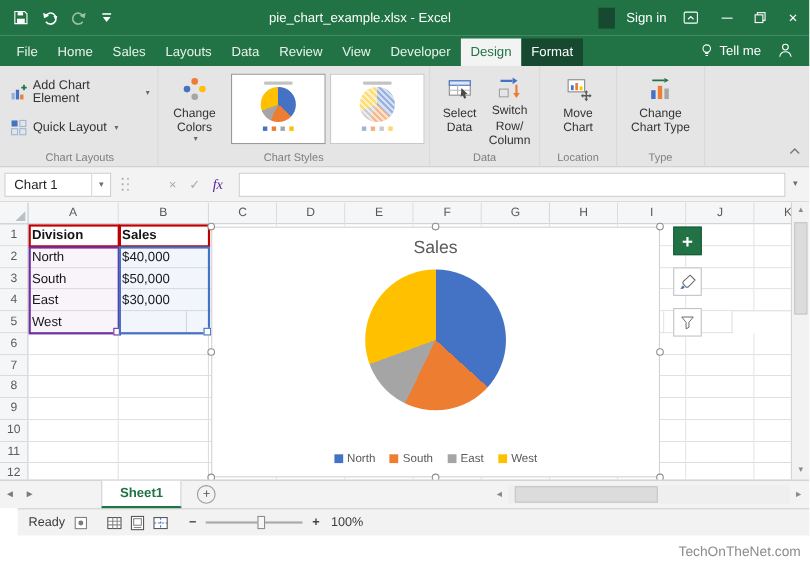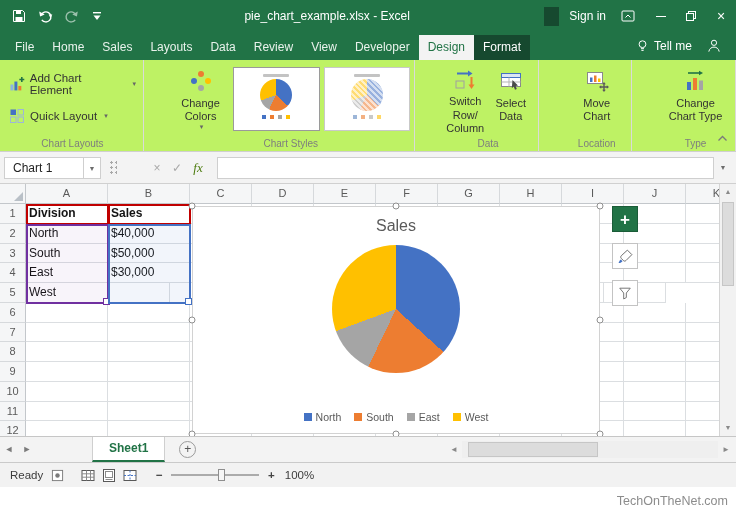--- a/index.html
+++ b/index.html
@@ -21,21 +21,21 @@
 
   
   .tabrow{height:28px;background:#217346;display:flex;align-items:flex-end;color:#e9f2ec;font-size:12px;padding-left:6px;}
   .tab{padding:6px 9px 7px;line-height:1;white-space:nowrap;cursor:default;}
   .tab.active{background:#f3f3f3;color:#217346;}
   .tab.contextual{background:#16492f;color:#fff;}
   .trght{margin-left:auto;display:flex;align-items:center;gap:14px;padding:0 14px 6px 0;}
   .tellme{display:flex;gap:5px;align-items:center;color:#fff;line-height:1;}
 
   
-  .ribbon{height:92px;background:#bef264;border-bottom:1px solid #cfcfcf;display:flex;position:relative;box-sizing:border-box;padding-left:2px;justify-content:space-between;}
+  .ribbon{height:92px;background:#e5e5e5;border-bottom:1px solid #cfcfcf;display:flex;position:relative;box-sizing:border-box;padding-left:2px;}
   .rgroup{position:relative;border-right:1px solid #dadada;box-sizing:border-box;padding:4px 4px 16px;}
   .glabel{position:absolute;left:0;right:0;bottom:2px;text-align:center;font-size:10px;color:#7e7e7e;white-space:nowrap;}
   .g-layouts{width:142px;display:flex;flex-direction:column;gap:8px;padding-top:10px;}
   .sbtn{display:flex;align-items:center;gap:5px;font-size:11.5px;color:#333;padding:2px 3px;}
   .scaret{font-size:7px;color:#666;margin-left:2px;}
   .g-styles{width:247px;display:flex;gap:4px;}
   .bbtn{display:flex;flex-direction:column;align-items:center;font-size:11px;color:#333;padding:4px 2px 0;text-align:center;line-height:1.2;}
   .bicon{height:26px;display:flex;align-items:center;justify-content:center;margin-bottom:3px;}
   .w56{width:56px;} .w50{width:50px;} .w62{width:62px;}
   .thumb{width:88px;height:62px;background:#fff;border:1px solid #c9c9c9;margin-top:3px;position:relative;}
@@ -51,21 +51,21 @@
   .g-loc{width:70px;display:flex;justify-content:center;}
   .collapse{position:absolute;right:8px;bottom:5px;}
 
   
   .fbar{height:32px;background:#f3f3f3;border-bottom:1px solid #d0d0d0;display:flex;align-items:center;padding:0 4px;box-sizing:border-box;}
   .namebox{width:80px;height:22px;background:#fff;border:1px solid #cfcfcf;font-size:12px;color:#222;padding-left:8px;line-height:20px;box-sizing:border-box;}
   .nbcaret{width:17px;height:22px;border:1px solid #cfcfcf;border-left:none;background:#fff;color:#6d6d6d;font-size:7px;text-align:center;line-height:22px;box-sizing:border-box;}
   .fdots{width:8px;height:16px;margin:0 8px;background-image:radial-gradient(#a8a8a8 1px,transparent 1.3px);background-size:5px 5px;}
   .fbtn{width:20px;text-align:center;color:#a9a9a9;font-size:12px;}
   .fbtn.first{margin-left:22px;}
-  .fx{font-family:"Liberation Serif",serif;font-style:italic;color:#4d7c0f;font-size:13px;width:22px;text-align:center;}
+  .fx{font-family:"Liberation Serif",serif;font-style:italic;color:#4c1d95;font-size:13px;width:22px;text-align:center;}
   .ffield{flex:1;height:22px;background:#fff;border:1px solid #cfcfcf;margin-left:8px;box-sizing:border-box;font-size:12px;line-height:20px;padding-left:4px;color:#222;}
   .fcaret{width:18px;text-align:center;color:#6d6d6d;font-size:7px;}
 
   
   .sheet-area{position:relative;height:252px;background:#fff;}
   .grid{position:absolute;left:0;top:0;right:17px;bottom:0;overflow:hidden;}
   .col-headers{display:flex;height:20px;}
   .corner{width:26px;flex:none;background:#f5f6f7;border-right:1px solid #c3c7cb;border-bottom:1px solid #c3c7cb;position:relative;box-sizing:border-box;}
   .corner i{position:absolute;right:2px;bottom:2px;width:0;height:0;border-left:9px solid transparent;border-bottom:9px solid #b9c0c7;}
   .colh{flex:none;box-sizing:border-box;background:#f5f6f7;border-right:1px solid #d6d9dc;border-bottom:1px solid #c3c7cb;text-align:center;font-size:11px;color:#5a5a5a;line-height:19px;}
@@ -101,21 +101,21 @@
   .sheetbar{height:26px;background:#f3f3f3;border-top:1px solid #c6c6c6;display:flex;align-items:stretch;position:relative;font-size:12px;box-sizing:border-box;}
   .snav{width:18px;text-align:center;line-height:24px;color:#7b7b7b;font-size:9px;}
   .stab{margin-left:56px;background:#fff;border-left:1px solid #cfcfcf;border-right:1px solid #cfcfcf;border-bottom:2px solid #217346;padding:0 16px;line-height:23px;color:#217346;font-weight:bold;box-sizing:border-box;}
   .newsheet{width:17px;height:17px;border:1px solid #9b9b9b;border-radius:50%;margin:4px 0 0 14px;text-align:center;line-height:15px;color:#555;font-size:12px;box-sizing:border-box;}
   .hscroll{position:absolute;right:2px;top:4px;width:288px;height:17px;display:flex;align-items:center;}
   .harrow{width:16px;text-align:center;color:#8a8a8a;font-size:8px;}
   .htrack{flex:1;height:17px;background:#efefef;position:relative;}
   .hthumb{position:absolute;left:6px;top:1px;bottom:1px;width:130px;background:#dcdcdc;border:1px solid #c6c6c6;box-sizing:border-box;}
 
   
-  .statusbar{height:25px;background:#f2f2f2;border-top:1px solid #cacaca;display:flex;align-items:center;font-size:11.5px;color:#3c3c3c;padding:0 10px;box-sizing:border-box;}
+  .statusbar{height:25px;background:#f2f2f2;border-top:1px solid #cacaca;display:flex;align-items:center;font-size:11.5px;color:#3c3c3c;padding:0 10px;box-sizing:border-box;margin-left:16px;}
   .macro{margin-left:8px;display:flex;}
   .stats{margin-left:auto;display:flex;gap:18px;}
   .viewicons{display:flex;gap:5px;margin-left:16px;}
   .vwi{display:flex;align-items:center;}
   .zoomctl{display:flex;align-items:center;margin-left:14px;}
   .zbt{width:14px;text-align:center;color:#444;font-weight:bold;}
   .ztrack{width:88px;height:2px;background:#ababab;position:relative;margin:0 5px;}
   .zthumb{position:absolute;left:47px;top:-5px;width:7px;height:12px;background:#f6f6f6;border:1px solid #8e8e8e;box-sizing:border-box;}
   .zoomlabel{width:36px;text-align:right;}
 
@@ -270,39 +270,39 @@
             <i style="background:#ffd866"></i>
           </div>
       </div>
       <div class="glabel">Chart Styles</div>
     </div>
 
     <div class="rgroup g-data">
       <div class="bbtn w50">
         <span class="bicon">
           <svg width="24" height="24" viewBox="0 0 24 24">
+              <rect x="2.5" y="4.5" width="19" height="13" fill="#fff" stroke="#8a8a8a"></rect>
+              <rect x="2.5" y="4.5" width="19" height="4" fill="#dce6f4" stroke="#4472C4"></rect>
+              <path d="M10 8.5v9M2.5 13h19" stroke="#b5b5b5"></path>
+              <path d="M13.5 11l5.5 5.5-2.4.4 1.2 3-1.8.8-1.3-3.1-1.9 1.6z" fill="#4a4a4a"></path>
+            </svg>
+        </span>
+        <span>Select Data</span>
+      </div>
+      <div class="bbtn w50">
+        <span class="bicon">
+          <svg width="24" height="24" viewBox="0 0 24 24">
               <rect x="3" y="13" width="8" height="7" fill="none" stroke="#a0a0a0"></rect>
               <path d="M4 5.5h11" stroke="#4472C4" stroke-width="2"></path>
               <path d="M15 2.5l4.5 3-4.5 3z" fill="#4472C4"></path>
               <path d="M18.5 9v8" stroke="#ED7D31" stroke-width="2"></path>
               <path d="M15.5 16.5l3 4.5 3-4.5z" fill="#ED7D31"></path>
             </svg>
         </span>
         <span>Switch Row/ Column</span>
-      </div>
-      <div class="bbtn w50">
-        <span class="bicon">
-          <svg width="24" height="24" viewBox="0 0 24 24">
-              <rect x="2.5" y="4.5" width="19" height="13" fill="#fff" stroke="#8a8a8a"></rect>
-              <rect x="2.5" y="4.5" width="19" height="4" fill="#dce6f4" stroke="#4472C4"></rect>
-              <path d="M10 8.5v9M2.5 13h19" stroke="#b5b5b5"></path>
-              <path d="M13.5 11l5.5 5.5-2.4.4 1.2 3-1.8.8-1.3-3.1-1.9 1.6z" fill="#4a4a4a"></path>
-            </svg>
-        </span>
-        <span>Select Data</span>
       </div>
       <div class="glabel">Data</div>
     </div>
 
     <div class="rgroup g-loc">
       <div class="bbtn w50">
         <span class="bicon">
           <svg width="24" height="24" viewBox="0 0 24 24">
               <rect x="2.5" y="3.5" width="15" height="11" fill="#fff" stroke="#8a8a8a"></rect>
               <rect x="5" y="8.5" width="2.5" height="4.5" fill="#4472C4"></rect>

